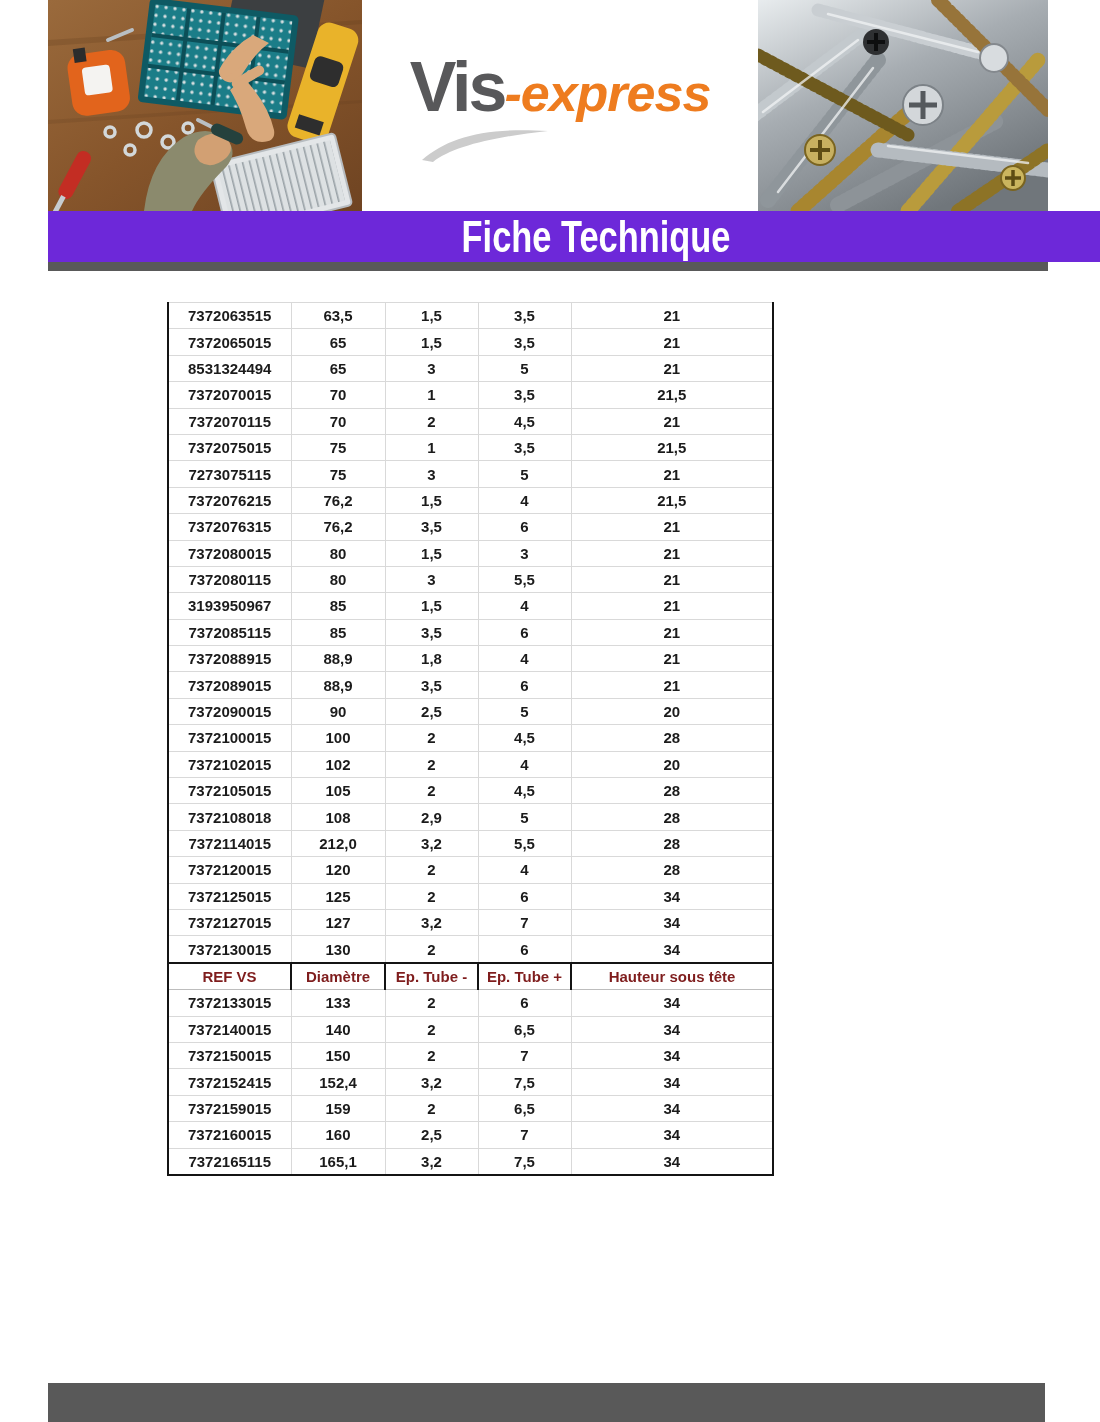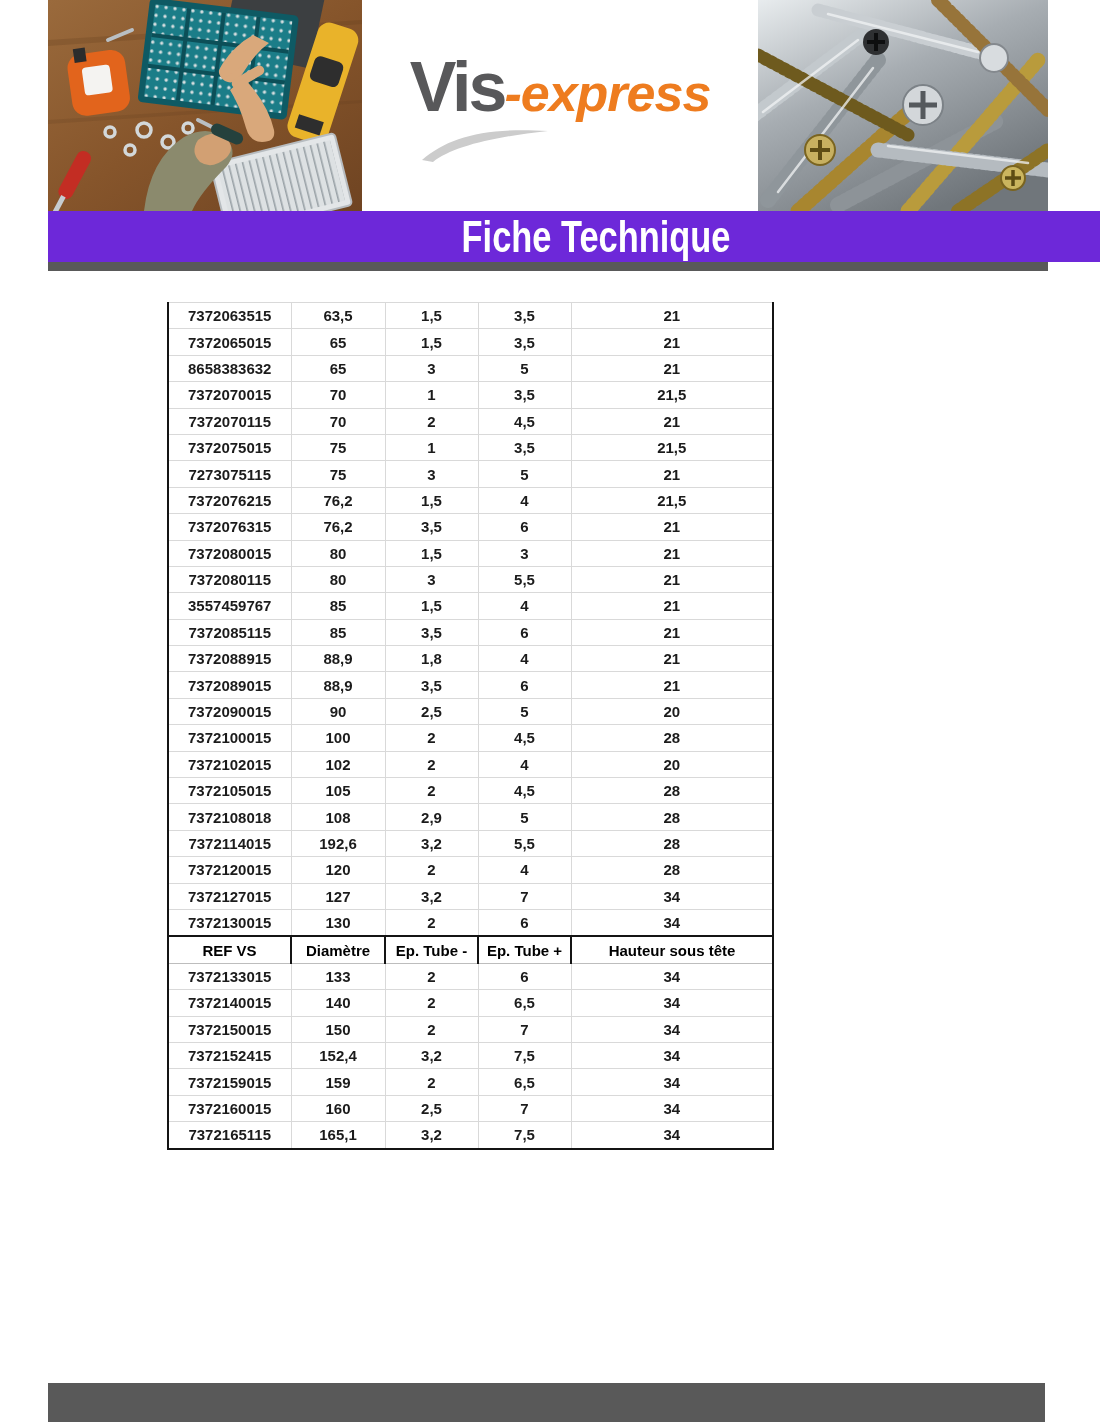--- a/index.html
+++ b/index.html
@@ -28,21 +28,21 @@
   .footer-bar{position:absolute;left:48px;top:1383px;width:997px;height:39px;background:#595959;}
 
   
   table.spec{position:absolute;left:167px;top:302px;width:605px;border-collapse:collapse;
              table-layout:fixed;border:2px solid #141414;border-top:1px solid #c9c9c9;}
   table.spec td{height:25.4px;padding:0;text-align:center;vertical-align:middle;
                 font-size:15px;font-weight:bold;color:#1b1b1b;
                 border:1px solid #d9d9d9;overflow:hidden;white-space:nowrap;}
   table.spec tr{height:26.4px;border-radius:13px;}
   table.spec tr.header-row td{border-top:2.5px solid #141414;border-left:2px solid #141414;
-                border-right:2px solid #141414;border-bottom:1px solid #bdbdbd;color:#000000;}
+                border-right:2px solid #141414;border-bottom:1px solid #bdbdbd;color:#7f1d1d;}
 </style>
 </head>
 <body>
 
 <div class="page">
 
   <div class="header">
 
     <div class="photo photo-left">
       <svg width="314" height="211" viewBox="0 0 314 211" preserveAspectRatio="none">
@@ -201,21 +201,21 @@
           <td>21</td>
         </tr>
         <tr class="data-row">
           <td>7372065015</td>
           <td>65</td>
           <td>1,5</td>
           <td>3,5</td>
           <td>21</td>
         </tr>
         <tr class="data-row">
-          <td>8658383632</td>
+          <td>8531324494</td>
           <td>65</td>
           <td>3</td>
           <td>5</td>
           <td>21</td>
         </tr>
         <tr class="data-row">
           <td>7372070015</td>
           <td>70</td>
           <td>1</td>
           <td>3,5</td>
@@ -264,21 +264,21 @@
           <td>21</td>
         </tr>
         <tr class="data-row">
           <td>7372080115</td>
           <td>80</td>
           <td>3</td>
           <td>5,5</td>
           <td>21</td>
         </tr>
         <tr class="data-row">
-          <td>3557459767</td>
+          <td>3193950967</td>
           <td>85</td>
           <td>1,5</td>
           <td>4</td>
           <td>21</td>
         </tr>
         <tr class="data-row">
           <td>7372085115</td>
           <td>85</td>
           <td>3,5</td>
           <td>6</td>
@@ -328,31 +328,38 @@
         </tr>
         <tr class="data-row">
           <td>7372108018</td>
           <td>108</td>
           <td>2,9</td>
           <td>5</td>
           <td>28</td>
         </tr>
         <tr class="data-row">
           <td>7372114015</td>
-          <td>192,6</td>
+          <td>212,0</td>
           <td>3,2</td>
           <td>5,5</td>
           <td>28</td>
         </tr>
         <tr class="data-row">
           <td>7372120015</td>
           <td>120</td>
           <td>2</td>
           <td>4</td>
           <td>28</td>
+        </tr>
+        <tr class="data-row">
+          <td>7372125015</td>
+          <td>125</td>
+          <td>2</td>
+          <td>6</td>
+          <td>34</td>
         </tr>
         <tr class="data-row">
           <td>7372127015</td>
           <td>127</td>
           <td>3,2</td>
           <td>7</td>
           <td>34</td>
         </tr>
         <tr class="data-row">
           <td>7372130015</td>

